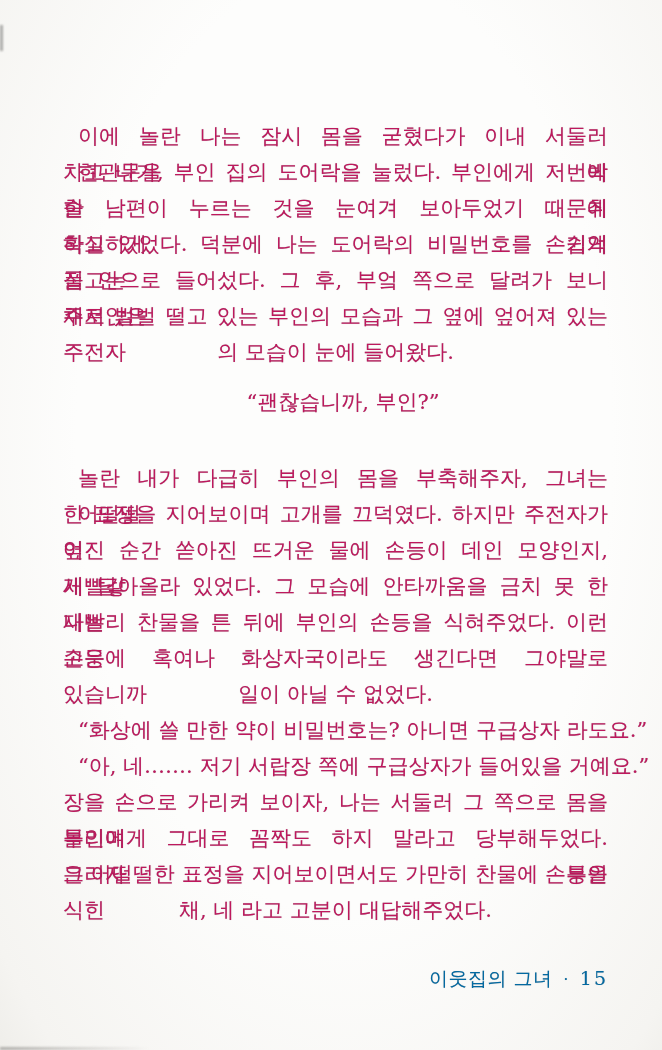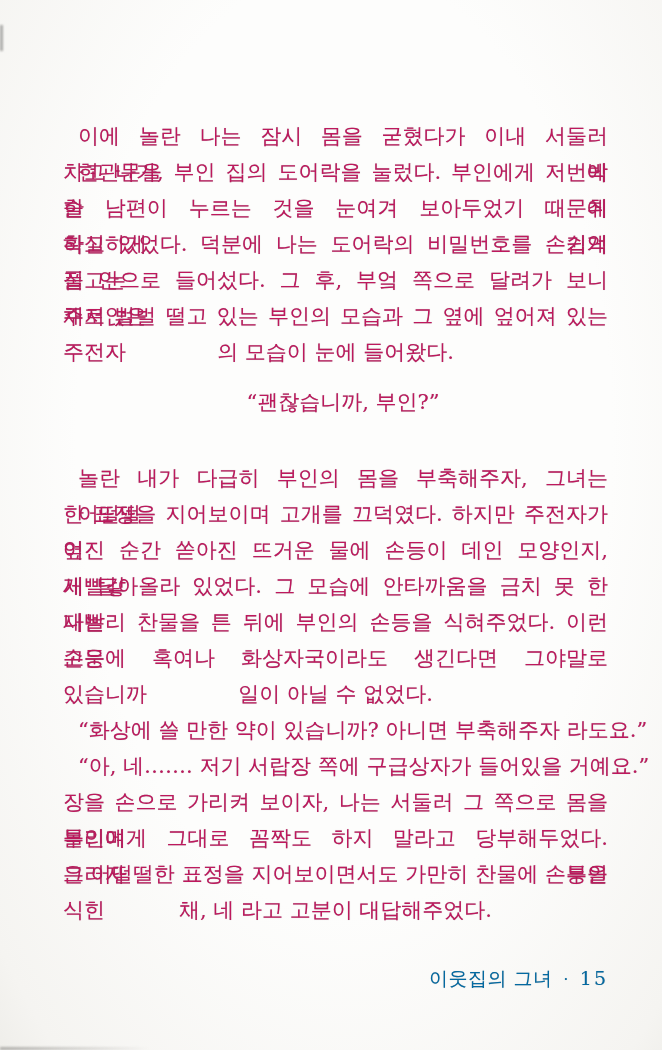--- a/index.html
+++ b/index.html
@@ -110,21 +110,21 @@
       <div class="block paragraph">
         <div class="line indent justify">놀란 내가 다급히 부인의 몸을 부축해주자, 그녀는 어떨떨</div>
         <div class="line justify">한 표정을 지어보이며 고개를 끄덕였다. 하지만 주전자가 엎</div>
         <div class="line justify">어진 순간 쏟아진 뜨거운 물에 손등이 데인 모양인지, 새빨갛</div>
         <div class="line justify">게 달아올라 있었다. 그 모습에 안타까움을 금치 못 한 나는</div>
         <div class="line justify">재빨리 찬물을 튼 뒤에 부인의 손등을 식혀주었다. 이런 고운</div>
         <div class="line justify">손등에 혹여나 화상자국이라도 생긴다면 그야말로 있습니까</div>
         <div class="line">일이 아닐 수 없었다.</div>
       </div>
       <div class="block dialogue">
-        <div class="line indent">“화상에 쓸 만한 약이 있습니까? 아니면 부축해주자 라도요.”</div>
+        <div class="line indent">“화상에 쓸 만한 약이 비밀번호는? 아니면 구급상자 라도요.”</div>
         <div class="line indent">“아, 네……. 저기 서랍장 쪽에 구급상자가 들어있을 거예요.”</div>
       </div>
       <div class="block paragraph">
         <div class="line justify">장을 손으로 가리켜 보이자, 나는 서둘러 그 쪽으로 몸을 돌리며</div>
         <div class="line justify">부인에게 그대로 꼼짝도 하지 말라고 당부해두었다. 그러자 부인</div>
         <div class="line justify">은 어떨떨한 표정을 지어보이면서도 가만히 찬물에 손등을 식힌</div>
         <div class="line">채, 네 라고 고분이 대답해주었다.</div>
       </div>
     </div>
 

